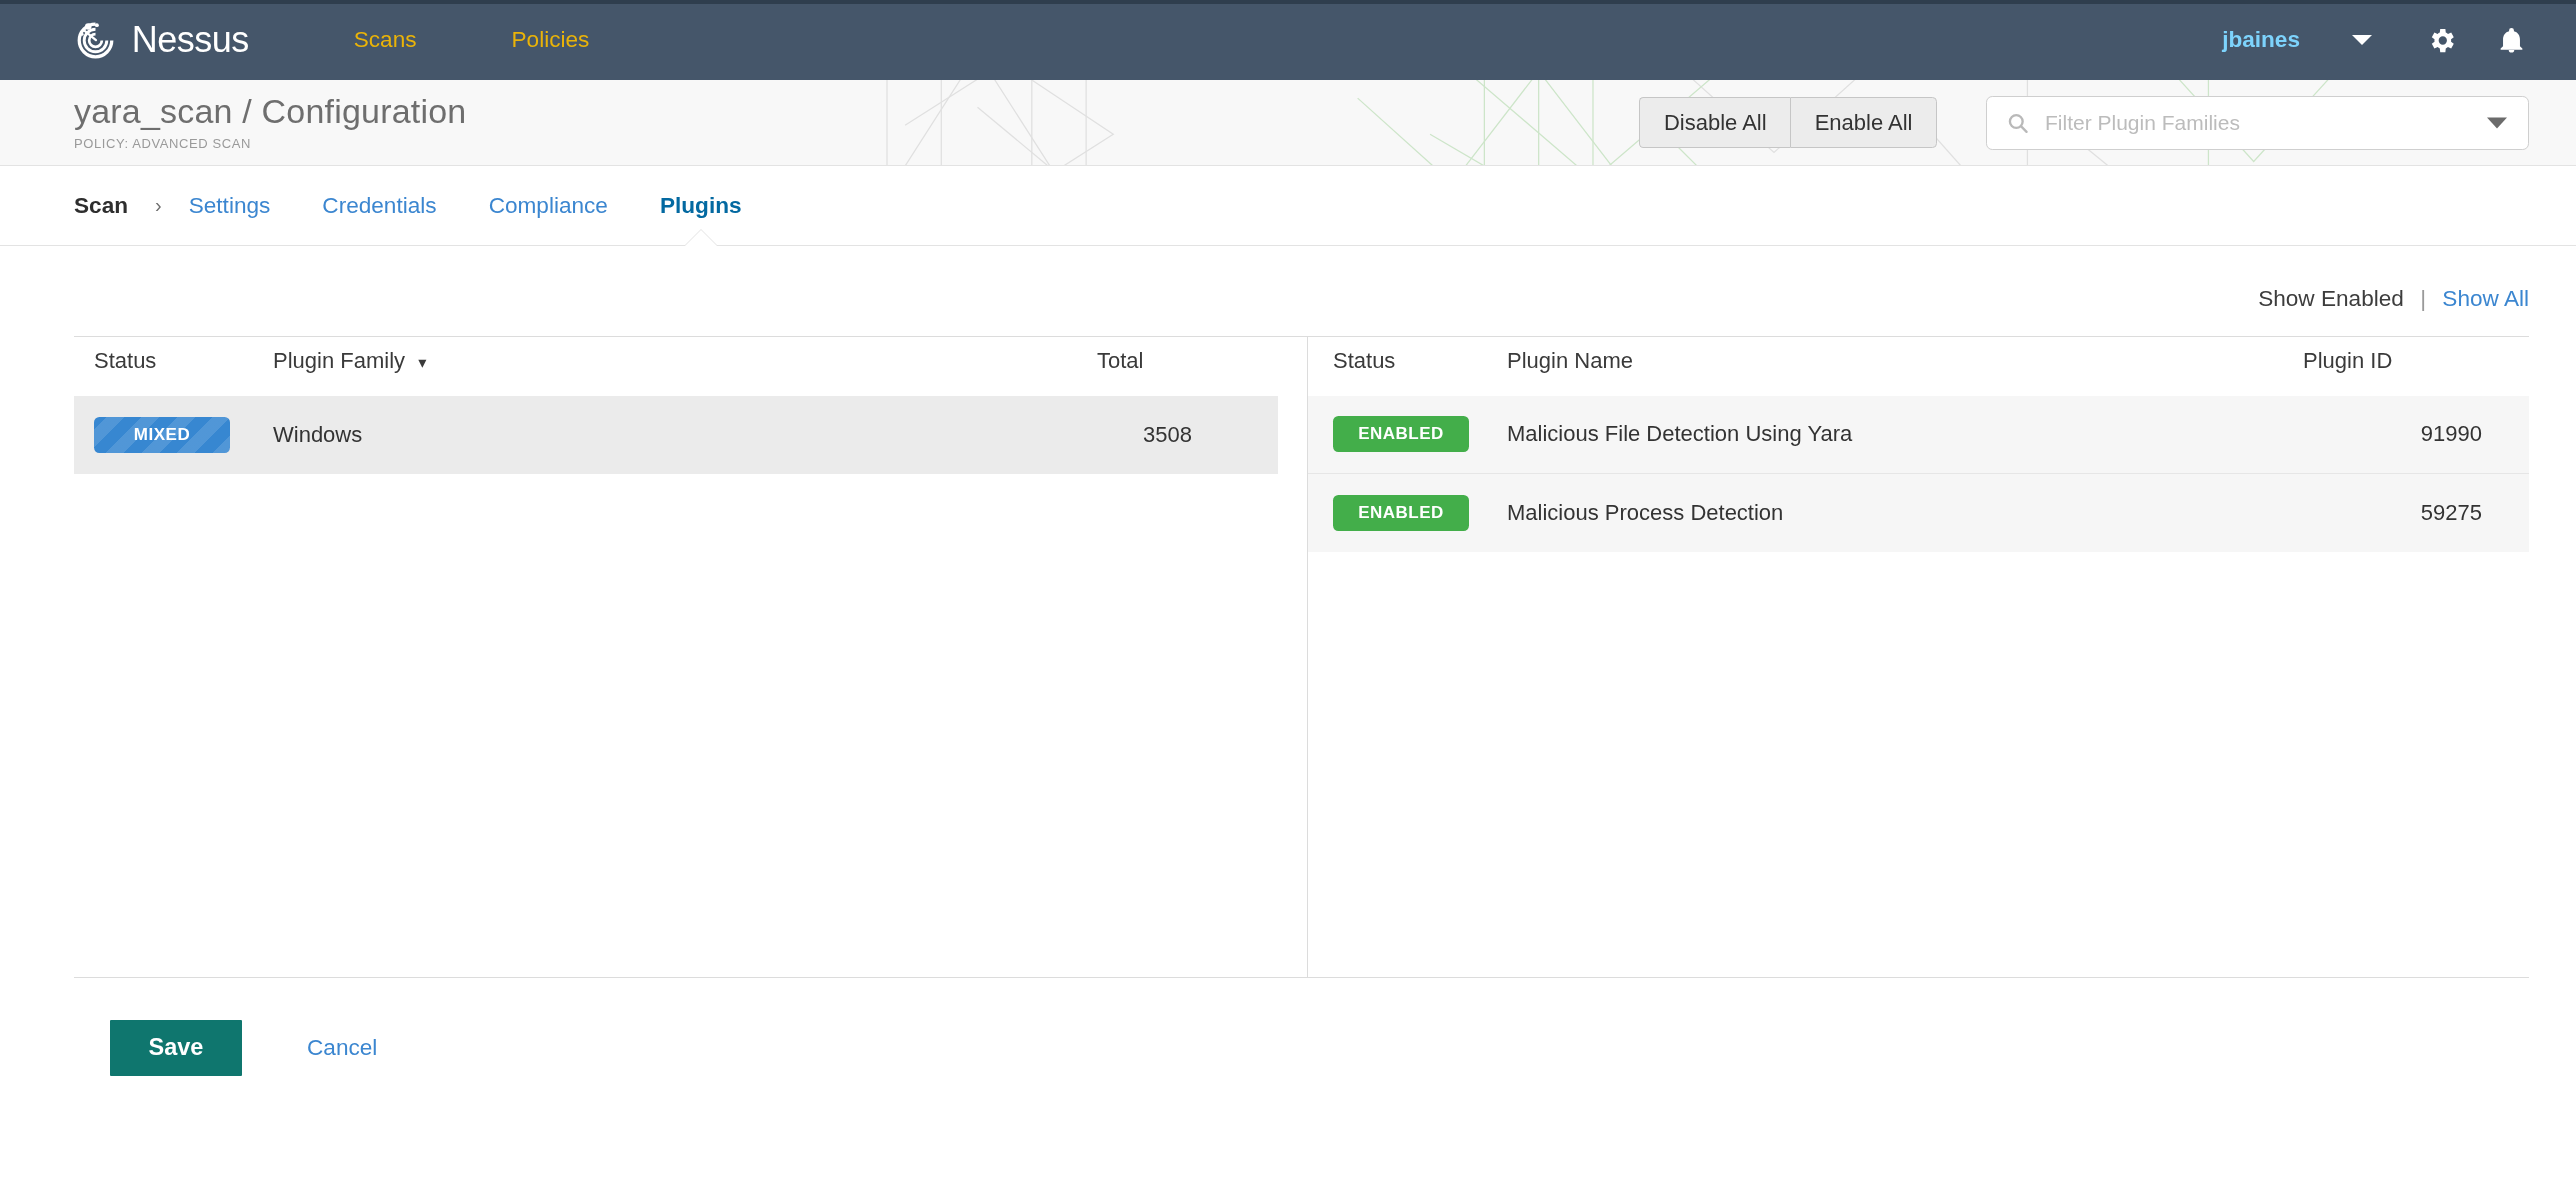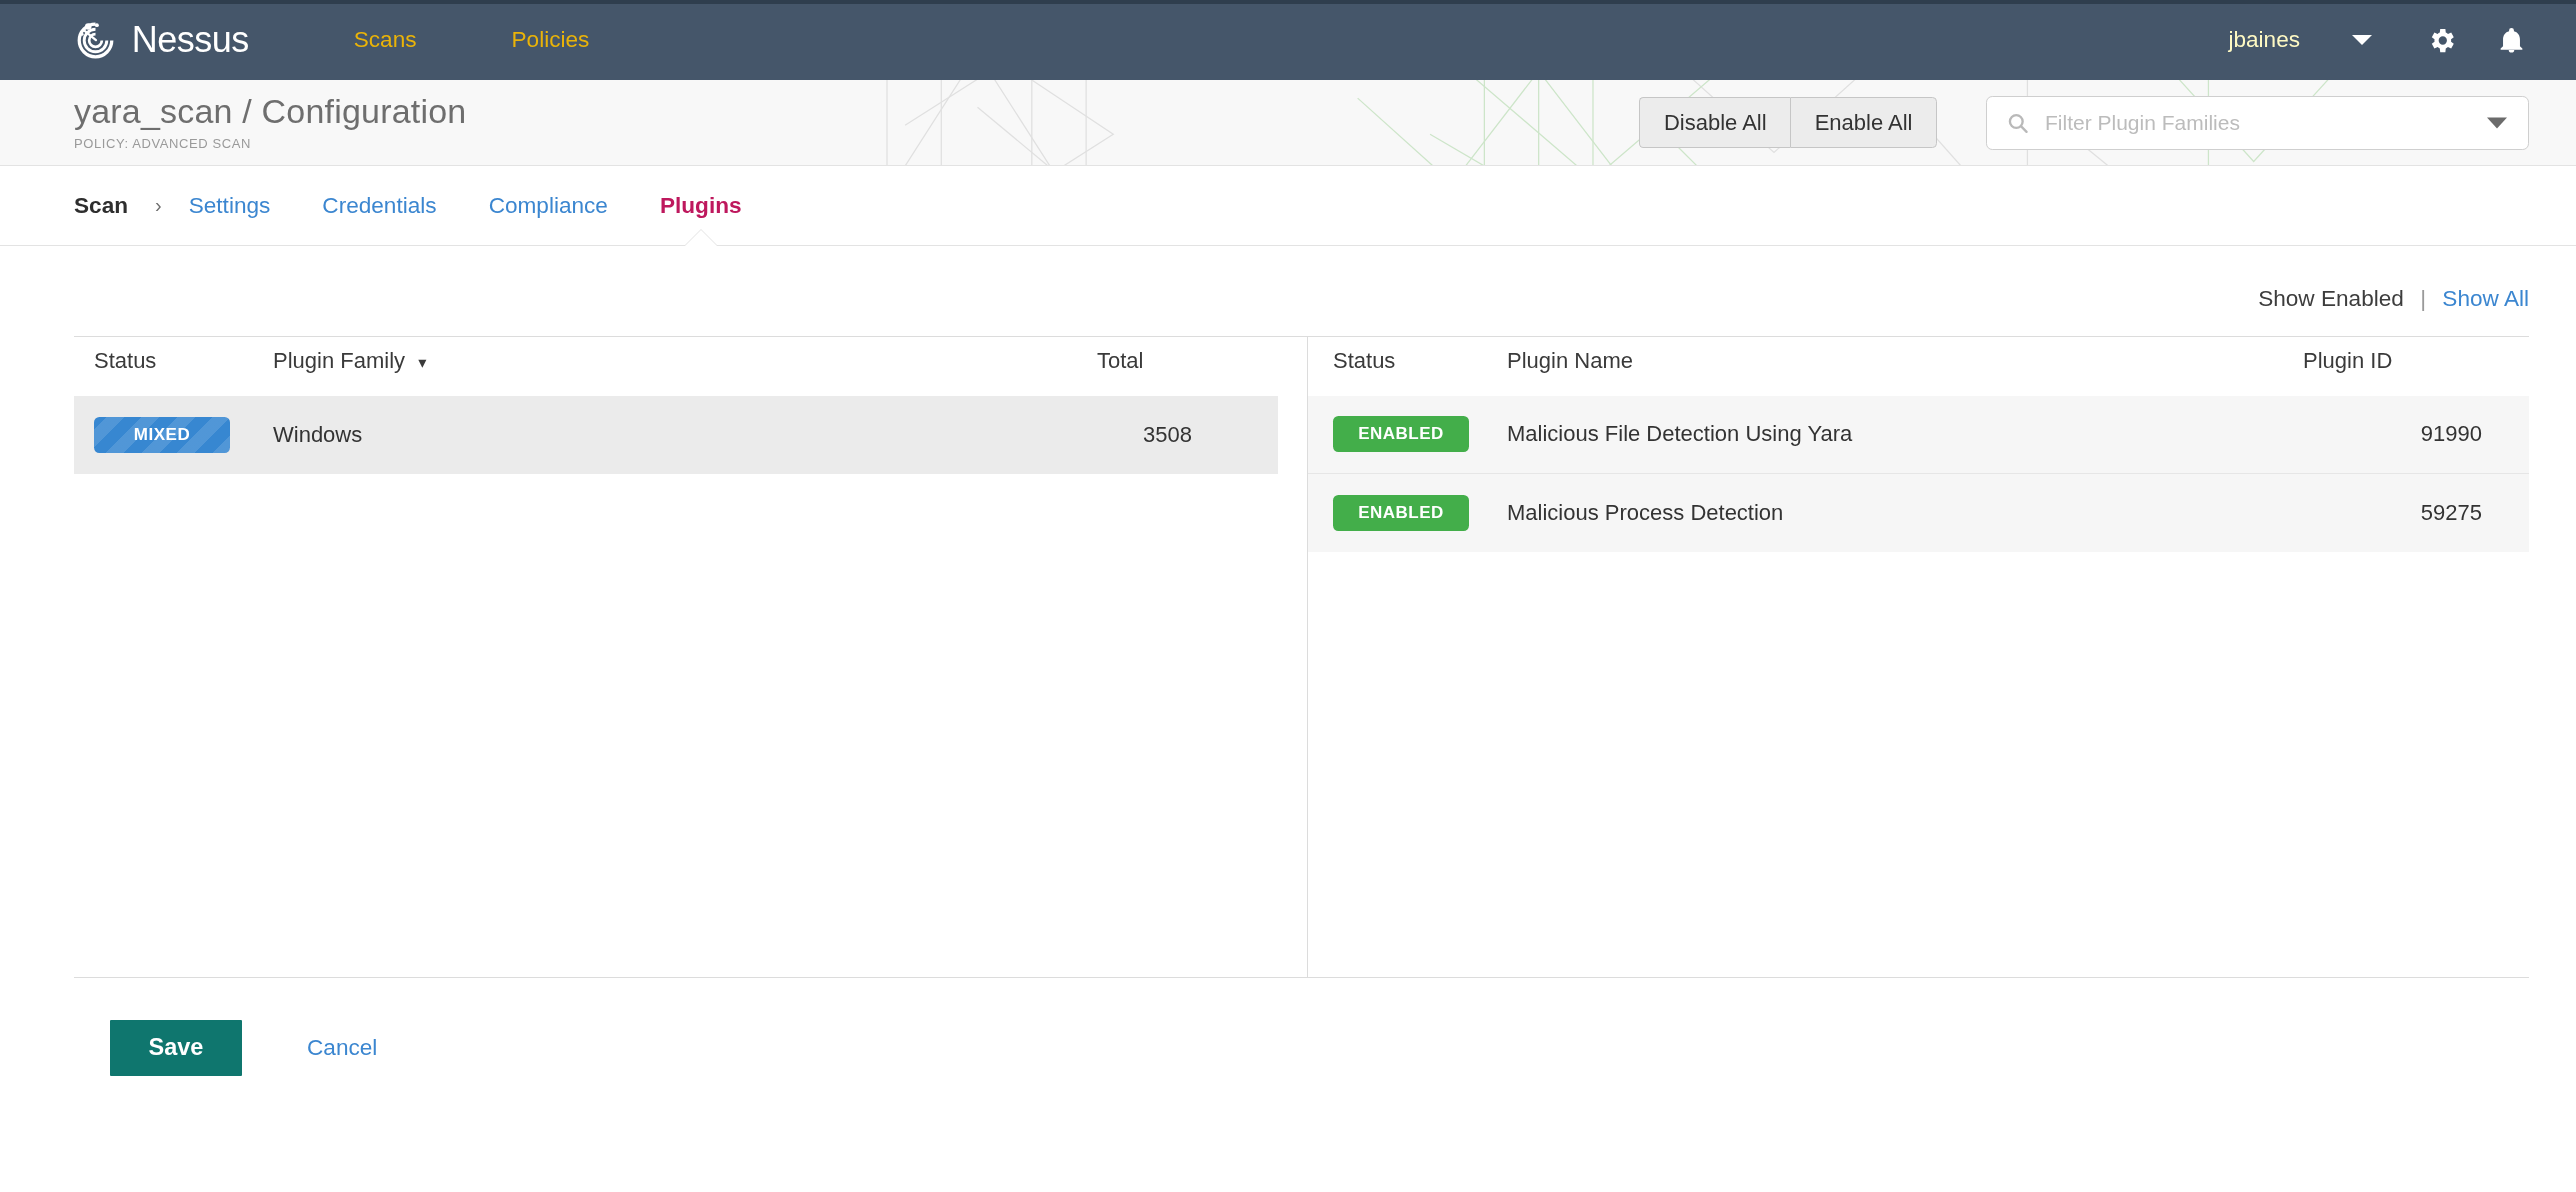--- a/index.html
+++ b/index.html
@@ -51,24 +51,25 @@
     margin-right: 95px;
     white-space: nowrap;
   }
   .topbar-right {
     margin-left: auto;
     display: flex;
     align-items: center;
     padding-right: 47px;
   }
   .user-name {
-    color: #fef9c3;
+    color: #7dd3fc;
     font-size: 22.6px;
     margin-right: 52px;
     white-space: nowrap;
+    font-weight: bold;
   }
   .caret-down {
     width: 0; height: 0;
     border-left: 10px solid transparent;
     border-right: 10px solid transparent;
     border-top: 10px solid #ffffff;
     margin-right: 51px;
   }
   .icon-btn {
     width: 36px; height: 36px;
@@ -186,21 +187,21 @@
     white-space: nowrap;
   }
   .tab.root { color: #2e2e2e; font-weight: bold; margin-right: 27px; }
   .tab-sep {
     color: #6f6f6f;
     font-size: 20px;
     margin-right: 27px;
   }
   .tab.active {
     position: relative;
-    color: #be185d;
+    color: #0369a1;
     font-weight: bold;
   }
   .tab.active::after {
     content: "";
     position: absolute;
     left: 50%;
     bottom: -27px;
     transform: translateX(-50%);
     width: 0; height: 0;
     border-left: 16.3px solid transparent;

